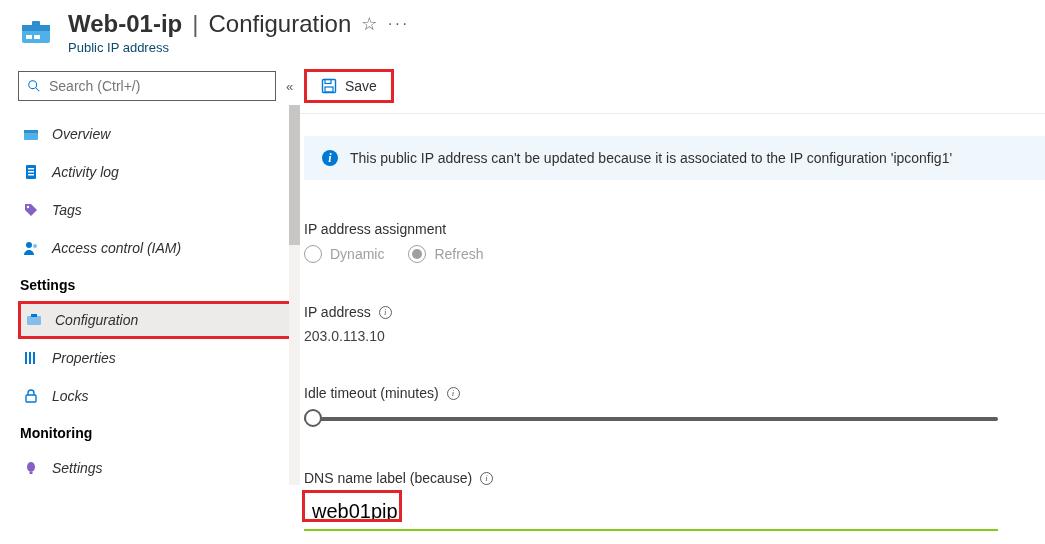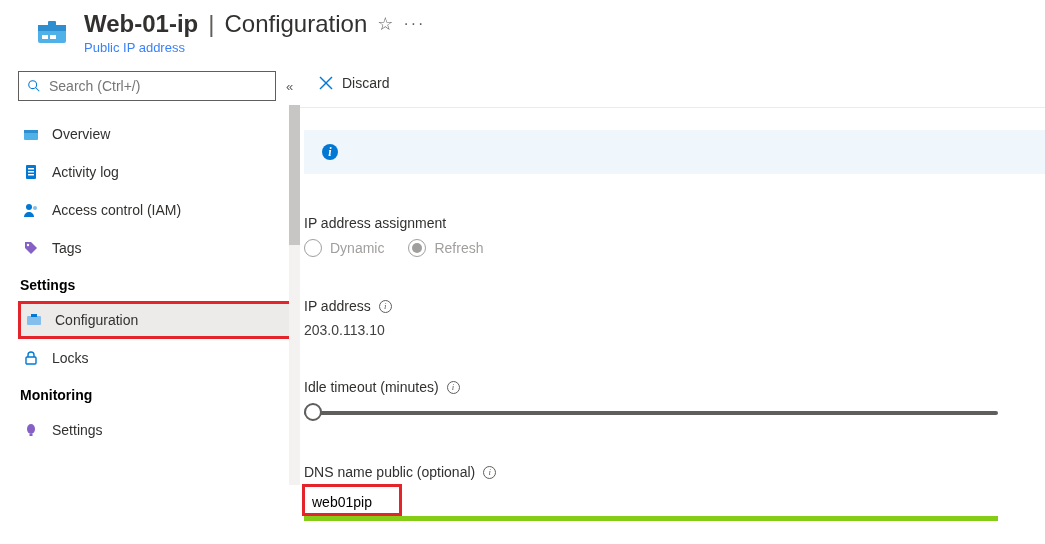--- a/index.html
+++ b/index.html
@@ -1,37 +1,37 @@
 <!DOCTYPE html>
 <html><head>
 <meta charset="utf-8">
 <style>
   * { box-sizing: border-box; margin: 0; padding: 0; font-family: "Segoe UI", Arial, sans-serif; }
   body { width: 1045px; height: 544px; overflow: hidden; background: #fff; color: #323130; }
 
-  .header { display: flex; align-items: center; padding: 10px 18px 4px 34px; gap: 14px; }
+  .header { display: flex; align-items: center; padding: 10px 18px 4px 18px; gap: 14px; }
   .res-icon { width: 36px; height: 36px; display: flex; align-items: center; justify-content: center; }
   .title-block { flex: 1; }
   .title-line { display: flex; align-items: center; gap: 10px; }
   .title-line h1 { font-size: 24px; font-weight: 600; display: inline; }
   .title-line .sep { font-size: 24px; font-weight: 400; color: #605e5c; }
   .title-line .page { font-size: 24px; font-weight: 400; color: #323130; }
-  .subtype { font-size: 13px; color: #3b82f6; margin-top: 2px; }
+  .subtype { font-size: 13px; color: #0c4a6e; margin-top: 2px; }
   .star { font-size: 18px; color: #605e5c; cursor: pointer; }
   .more { font-size: 16px; color: #605e5c; cursor: pointer; letter-spacing: 2px; }
 
   .body { display: flex; height: calc(544px - 68px); }
   .sidebar { width: 300px; padding: 12px 0 0 18px; position: relative; }
   .search-row { display: flex; align-items: center; gap: 10px; }
   .search { display: flex; align-items: center; border: 1px solid #605e5c; height: 30px; width: 258px; padding: 0 8px; gap: 8px; }
   .search input { border: none; outline: none; font-size: 14px; flex: 1; color: #c2410c; background: transparent; }
   .collapse { color: #605e5c; cursor: pointer; font-size: 13px; }
   .nav { margin-top: 14px; width: 282px; }
   .nav-group { font-size: 14px; font-weight: 600; padding: 10px 0 8px 2px; color: #000000; }
-  .nav-item { display: flex; align-items: center; gap: 12px; height: 38px; padding-left: 4px; font-size: 14px; cursor: pointer; }
+  .nav-item { display: flex; align-items: center; gap: 12px; height: 38px; padding-left: 4px; font-size: 14px; cursor: pointer; font-style: italic; }
   .nav-item.active { background: #edebe9; }
   .nav-item .ic { width: 18px; height: 18px; display: flex; align-items: center; justify-content: center; }
   .scrollbar { position: absolute; right: 0; top: 46px; width: 11px; height: 380px; background: #f3f2f1; }
   .thumb { width: 11px; height: 140px; background: #c8c6c4; }
 
   .main { flex: 1; padding: 0; position: relative; }
   .toolbar { display: flex; align-items: center; gap: 0; padding: 10px 0 10px 4px; border-bottom: 1px solid #edebe9; }
   .tbtn { display: flex; align-items: center; gap: 8px; padding: 6px 14px; font-size: 14px; cursor: pointer; }
   .tbtn .tic { width: 16px; height: 16px; display: flex; align-items: center; justify-content: center; }
   .hl-save { border: 3px solid #e3242b; }
@@ -44,21 +44,21 @@
   .radio-row { display: flex; align-items: center; gap: 24px; margin-bottom: 16px; }
   .radio { display: flex; align-items: center; gap: 8px; color: #a19f9d; font-size: 14px; }
   .radio .circ { width: 18px; height: 18px; border: 1px solid #a19f9d; border-radius: 50%; display: flex; align-items: center; justify-content: center; }
   .radio .dot { width: 10px; height: 10px; background: #a19f9d; border-radius: 50%; }
   .ip-val { font-size: 14px; color: #404040; margin-bottom: 26px; }
 
   .slider { position: relative; height: 20px; margin-bottom: 28px; width: 694px; }
   .track { position: absolute; left: 0; right: 0; top: 8px; height: 4px; background: #605e5c; border-radius: 2px; }
   .knob { position: absolute; left: 0; top: 0; width: 18px; height: 18px; border: 2px solid #605e5c; background: #fff; border-radius: 50%; }
 
-  .dns-input { width: 694px; border: none; border-bottom: 5px solid #84cc16; padding: 6px 8px; font-size: 14px; outline: none; background: transparent; }
+  .dns-input { width: 694px; border: none; border-bottom: 2px solid #84cc16; padding: 6px 8px; font-size: 20px; outline: none; background: transparent; }
   .hl-dns-wrap { position: relative; display: inline-block; }
   .hl-dns-box { position: absolute; left: -2px; top: -4px; width: 100px; height: 32px; border: 3px solid #e3242b; pointer-events: none; }
   .hl-config { border: 3px solid #e3242b; }
 </style>
 </head>
 <body>
 
 <div class="header">
   <div class="res-icon">
     <svg width="36" height="36" viewBox="0 0 36 36">
@@ -111,50 +111,60 @@
               <rect x="5" y="4" width="6" height="1.5" fill="#fff"></rect>
               <rect x="5" y="7" width="6" height="1.5" fill="#fff"></rect>
               <rect x="5" y="10" width="6" height="1.5" fill="#fff"></rect>
             </svg>
           </span>
         <span>Activity log</span>
       </div>
       <div class="nav-item">
         <span class="ic">
             <svg width="16" height="16">
+              <path d="M2 2l6 0 6 6-6 6-6-6z" fill="#8661c5"></path>
+              <circle cx="5" cy="5" r="1.2" fill="#fff"></circle>
+            </svg>
+          </span>
+        <span>Tags</span>
+      </div>
+      <div class="nav-item">
+        <span class="ic">
+            <svg width="16" height="16">
               <circle cx="6" cy="5" r="3" fill="#0078d4"></circle>
               <path d="M1 15c0-3 2.5-5 5-5s5 2 5 5" fill="#0078d4"></path>
               <circle cx="12" cy="6" r="2" fill="#83beec"></circle>
             </svg>
           </span>
         <span>Access control (IAM)</span>
       </div>
-      <div class="nav-item">
-        <span class="ic">
-            <svg width="16" height="16">
-              <path d="M2 2l6 0 6 6-6 6-6-6z" fill="#8661c5"></path>
-              <circle cx="5" cy="5" r="1.2" fill="#fff"></circle>
-            </svg>
-          </span>
-        <span>Tags</span>
-      </div>
 
       <div class="nav-group">Settings</div>
       <div class="nav-item active hl-config">
         <span class="ic">
             <svg width="16" height="16">
               <rect x="1" y="4" width="14" height="9" rx="1" fill="#83beec"></rect>
               <rect x="5" y="2" width="6" height="3" fill="#0078d4"></rect>
             </svg>
           </span>
         <span>Configuration</span>
       </div>
       <div class="nav-item">
         <span class="ic">
             <svg width="16" height="16">
+              <rect x="2" y="2" width="2" height="12" fill="#0078d4"></rect>
+              <rect x="6" y="2" width="2" height="12" fill="#0078d4"></rect>
+              <rect x="10" y="2" width="2" height="12" fill="#0078d4"></rect>
+            </svg>
+          </span>
+        <span>Properties</span>
+      </div>
+      <div class="nav-item">
+        <span class="ic">
+            <svg width="16" height="16">
               <rect x="3" y="7" width="10" height="7" rx="1" fill="none" stroke="#0078d4" stroke-width="1.4"></rect>
               <path d="M5 7V5a3 3 0 016 0v2" fill="none" stroke="#0078d4" stroke-width="1.4"></path>
             </svg>
           </span>
         <span>Locks</span>
       </div>
 
       <div class="nav-group">Monitoring</div>
       <div class="nav-item">
         <span class="ic">
@@ -167,34 +177,36 @@
       </div>
     </div>
 
     <div class="scrollbar">
         <div class="thumb"></div>
       </div>
   </div>
 
   <div class="main">
     <div class="toolbar">
-      <div class="tbtn">
+      <div class="tbtn hl-save">
         <span class="tic">
             <svg width="16" height="16">
-              <line x1="2" y1="2" x2="14" y2="14" stroke="#0078d4" stroke-width="1.4"></line>
-              <line x1="14" y1="2" x2="2" y2="14" stroke="#0078d4" stroke-width="1.4"></line>
-            </svg>
-          </span>
-        <span>Discard</span>
+              <rect x="1.5" y="1.5" width="13" height="13" rx="1" fill="none" stroke="#0078d4" stroke-width="1.4"></rect>
+              <rect x="4" y="1.5" width="6" height="4" fill="none" stroke="#0078d4" stroke-width="1.2"></rect>
+              <rect x="4" y="9" width="8" height="5" fill="none" stroke="#0078d4" stroke-width="1.2"></rect>
+            </svg>
+          </span>
+        <span>Save</span>
       </div>
     </div>
 
     <div class="content">
       <div class="info-bar">
         <span class="info-ic">i</span>
+        <span>This public IP address can't be updated because it is associated to the IP configuration 'ipconfig1'</span>
       </div>
 
       <div class="field-label">
         <span>IP address assignment</span>
       </div>
       <div class="radio-row">
         <div class="radio">
           <span class="circ"></span>
             <span>Dynamic</span>
         </div>
@@ -215,21 +227,21 @@
       <div class="field-label">
         <span>Idle timeout (minutes)</span>
         <span class="info-circ">i</span>
       </div>
       <div class="slider">
         <div class="track"></div>
           <div class="knob"></div>
       </div>
 
       <div class="field-label">
-        <span>DNS name public (optional)</span>
+        <span>DNS name label (because)</span>
         <span class="info-circ">i</span>
       </div>
       <div class="hl-dns-wrap">
         <input class="dns-input" value="web01pip" style="">
         <div class="hl-dns-box"></div>
       </div>
     </div>
   </div>
 </div>
 

